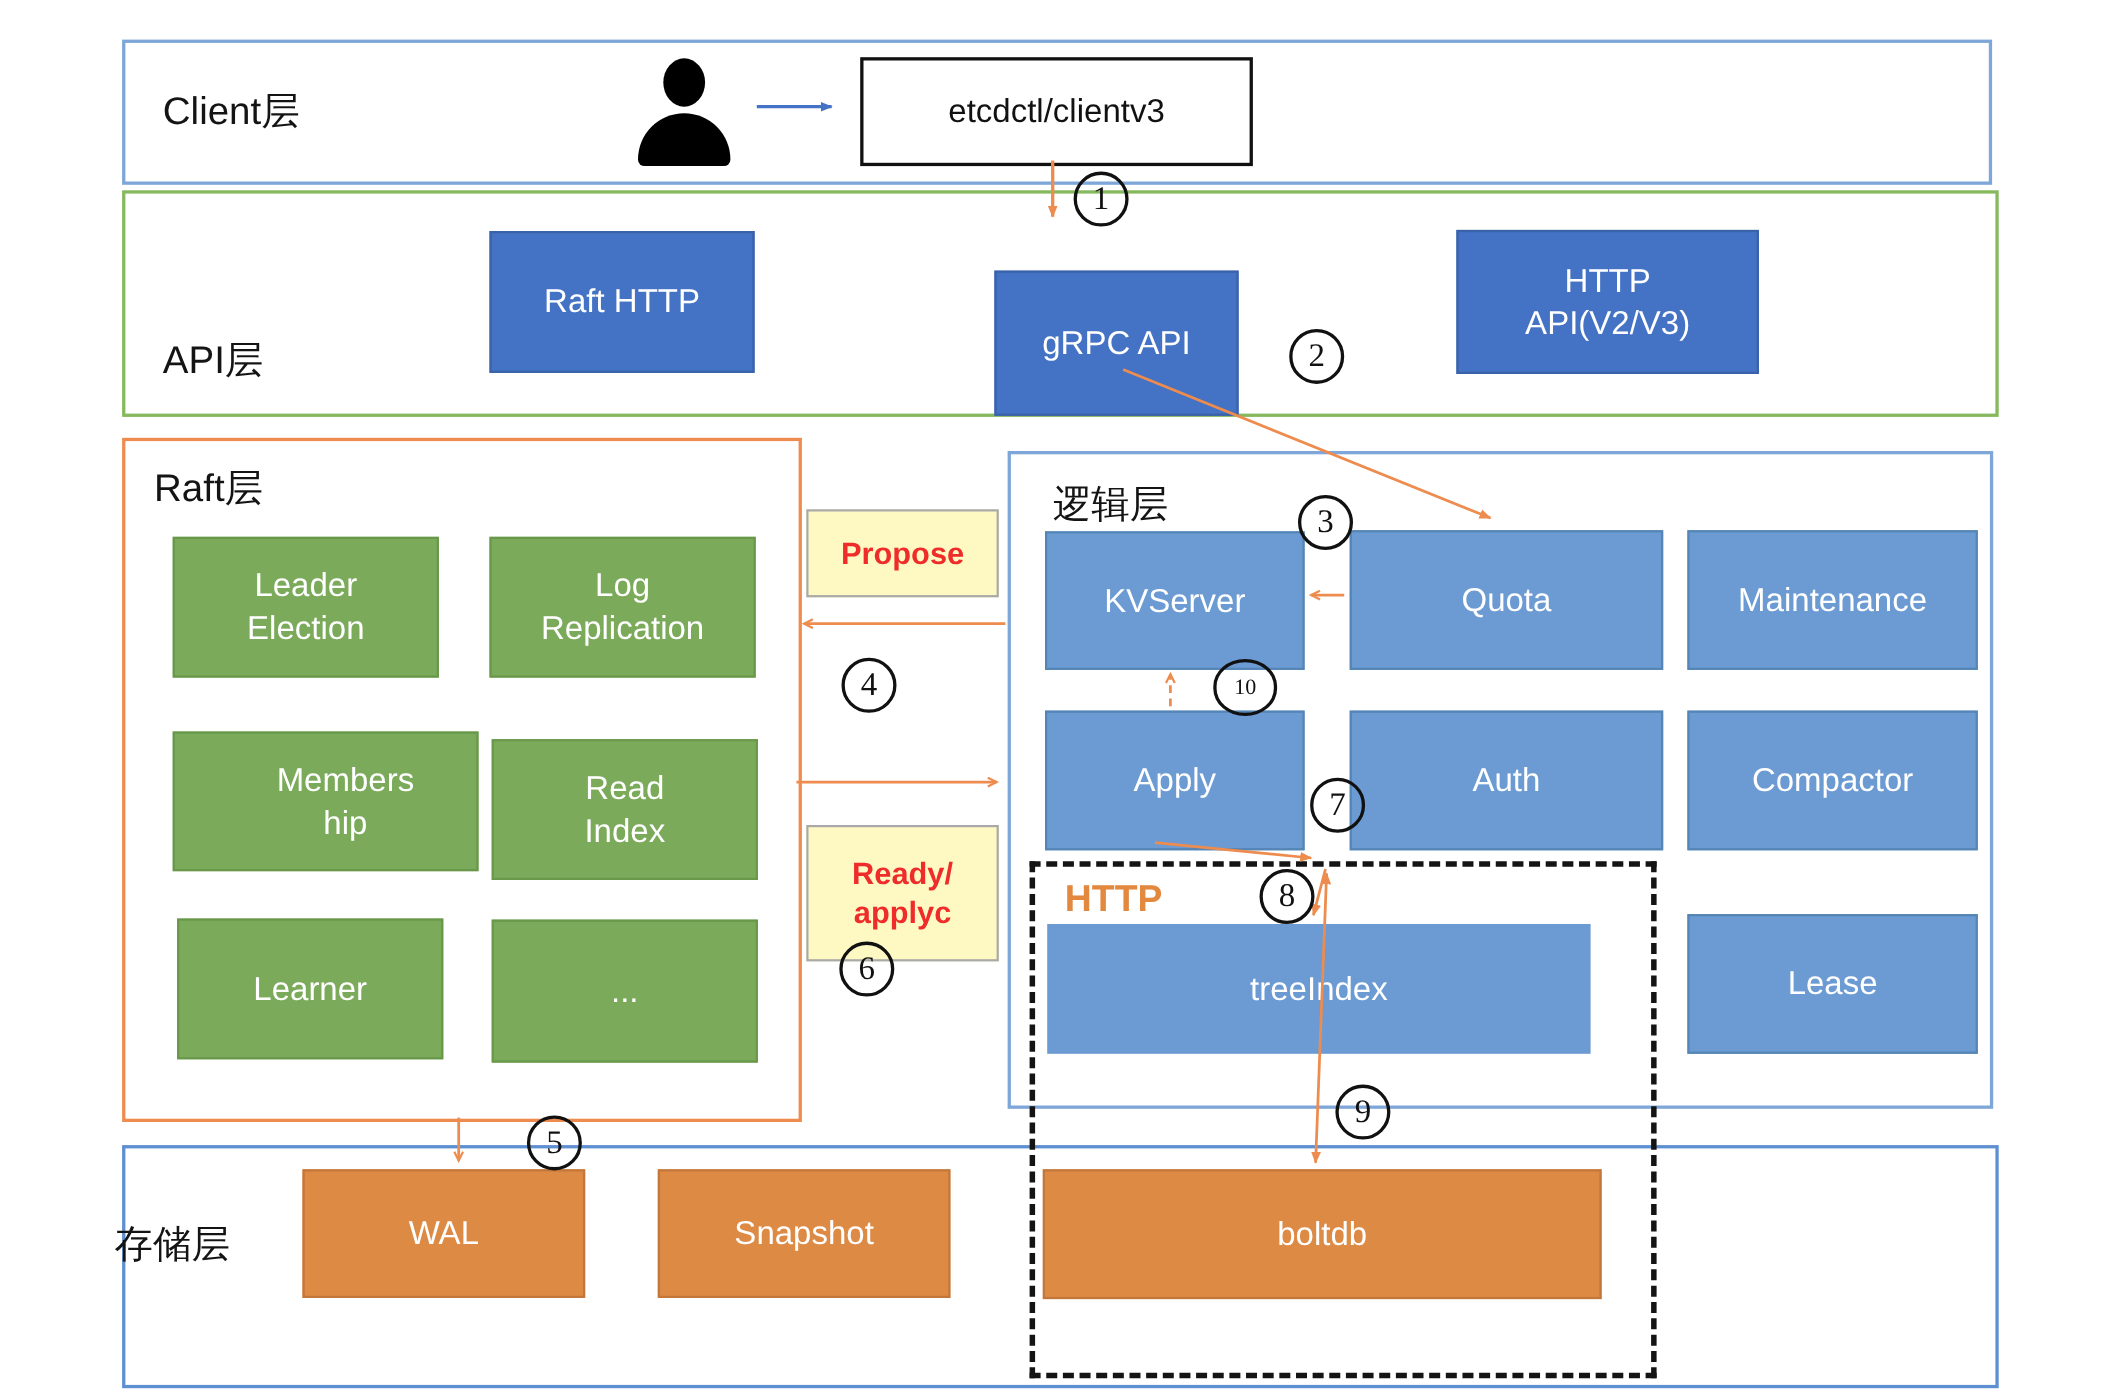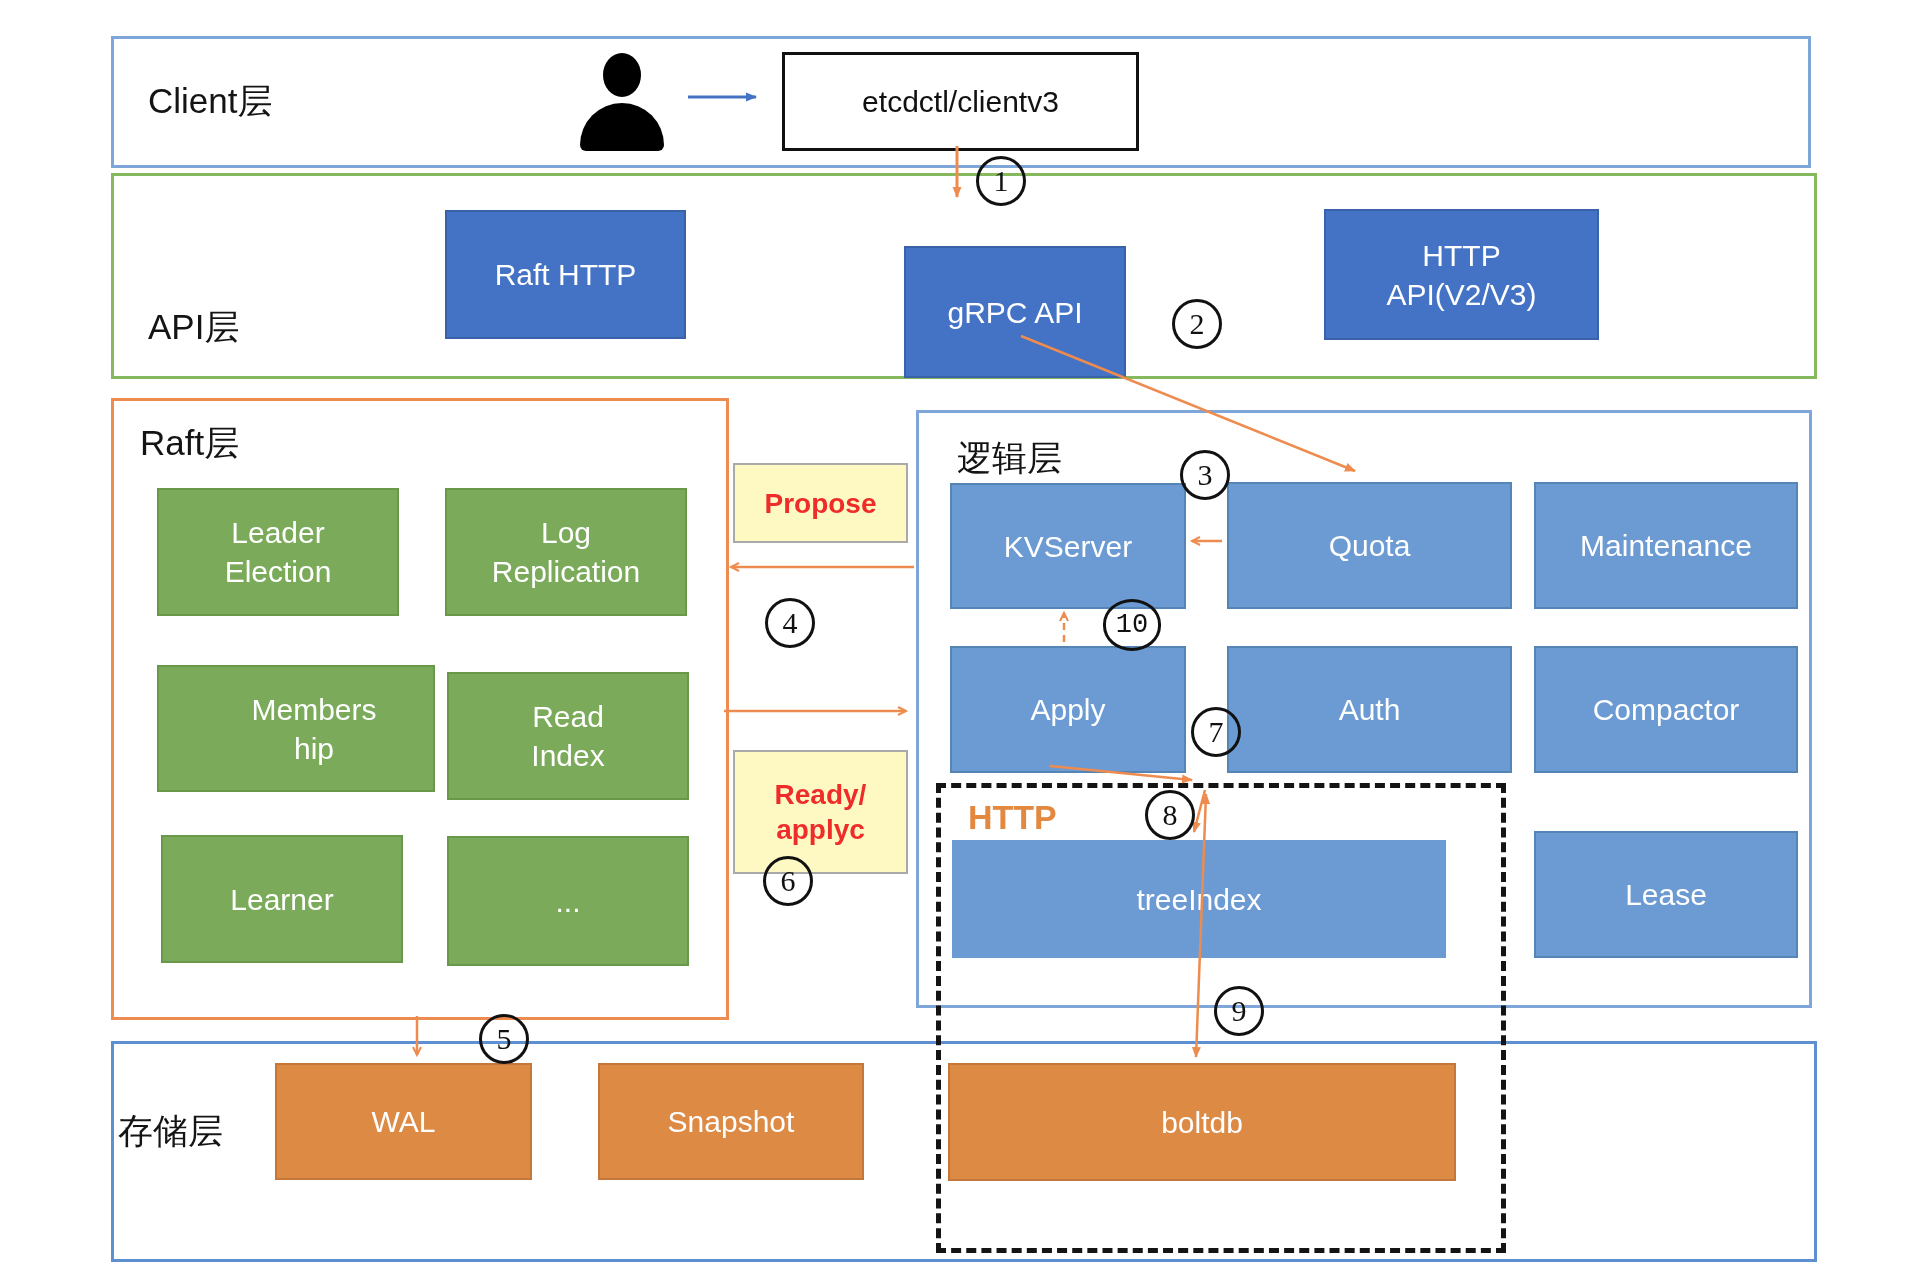--- a/index.html
+++ b/index.html
@@ -28,21 +28,21 @@
   .white-box{background:#fff;color:#111;border:3px solid #111;font-size:30px;font-weight:500;}
   .flow-label{position:absolute;display:flex;align-items:center;justify-content:center;text-align:center;
        background:#fef9c3;border:2px solid #A9A9A9;color:var(--flow-label-red);font-weight:bold;
        font-size:28px;line-height:1.25;white-space:pre-line;z-index:4;}
   .layer-label{position:absolute;color:#141414;font-size:35px;font-weight:500;z-index:4;}
   .mvcc-label{position:absolute;color:var(--mvcc-label-orange);font-size:34px;font-weight:bold;z-index:6;}
 
   .step{position:absolute;width:44px;height:44px;border:3px solid #111;border-radius:50%;
         display:flex;align-items:center;justify-content:center;background:transparent;
         font-family:"Liberation Serif",serif;font-size:30px;color:#111;z-index:8;}
-  .step-wide{width:52px;height:46px;border-radius:50%/48%;font-size:27px;font-family:Liberation Mono, monospace;}
+  .step-wide{width:52px;height:46px;border-radius:50%/48%;font-size:20px;}
 
   .person{position:absolute;left:580px;top:53px;width:84px;height:98px;z-index:3;}
   .person .head{position:absolute;left:23px;top:0;width:38px;height:44px;background:#000;border-radius:50%;}
   .person .torso{position:absolute;left:0;bottom:0;width:84px;height:48px;background:#000;
                  border-radius:42px 42px 6px 6px;}
   svg.overlay{position:absolute;left:0;top:0;z-index:7;pointer-events:none;}
 </style>
 </head>
 <body>
 
@@ -52,21 +52,21 @@
   <div class="layer layer-api"></div>
   <div class="layer layer-raft"></div>
   <div class="layer layer-logic"></div>
   <div class="layer layer-storage"></div>
   <div class="layer mvcc-box"></div>
 
   <div class="layer-label" style="left:148px;top:78px;">Client层</div>
   <div class="layer-label" style="left:148px;top:288px;margin-top:16px;">API层</div>
   <div class="layer-label" style="left:140px;top:420px;">Raft层</div>
   <div class="layer-label" style="left:957px;top:435px;">逻辑层</div>
-  <div class="layer-label" style="left:118px;top:1108px;">存储层</div>
+  <div class="layer-label" style="left:104px;top:1108px;">存储层</div>
   <div class="mvcc-label" style="left:968px;top:798px;">HTTP</div>
 
   <div class="person">
     <span class="head"></span>
     <span class="torso"></span>
   </div>
   <div class="box white-box" style="left:782px;top:52px;width:351px;height:93px;">etcdctl/clientv3</div>
 
   <div class="box blue-dark" style="left:445px;top:210px;width:237px;height:125px;">Raft HTTP</div>
   <div class="box blue-dark" style="left:904px;top:206px;width:218px;height:128px;margin-top:40px;">gRPC API</div>

